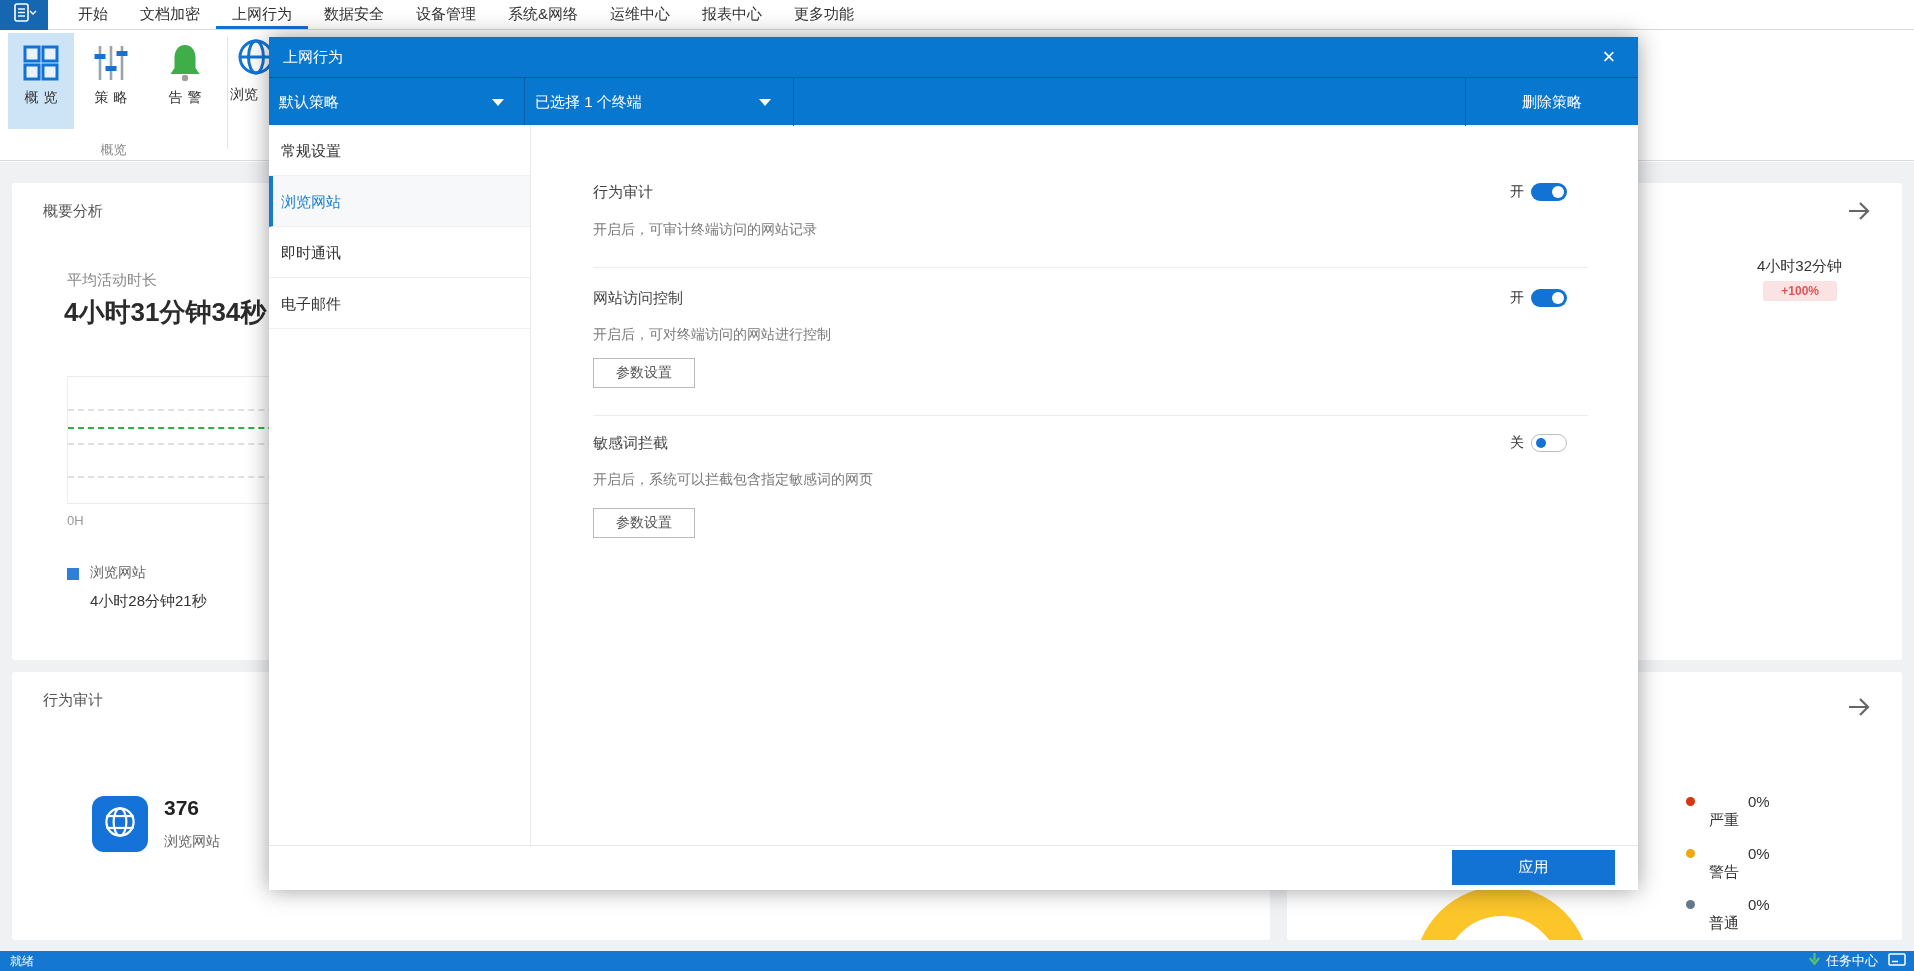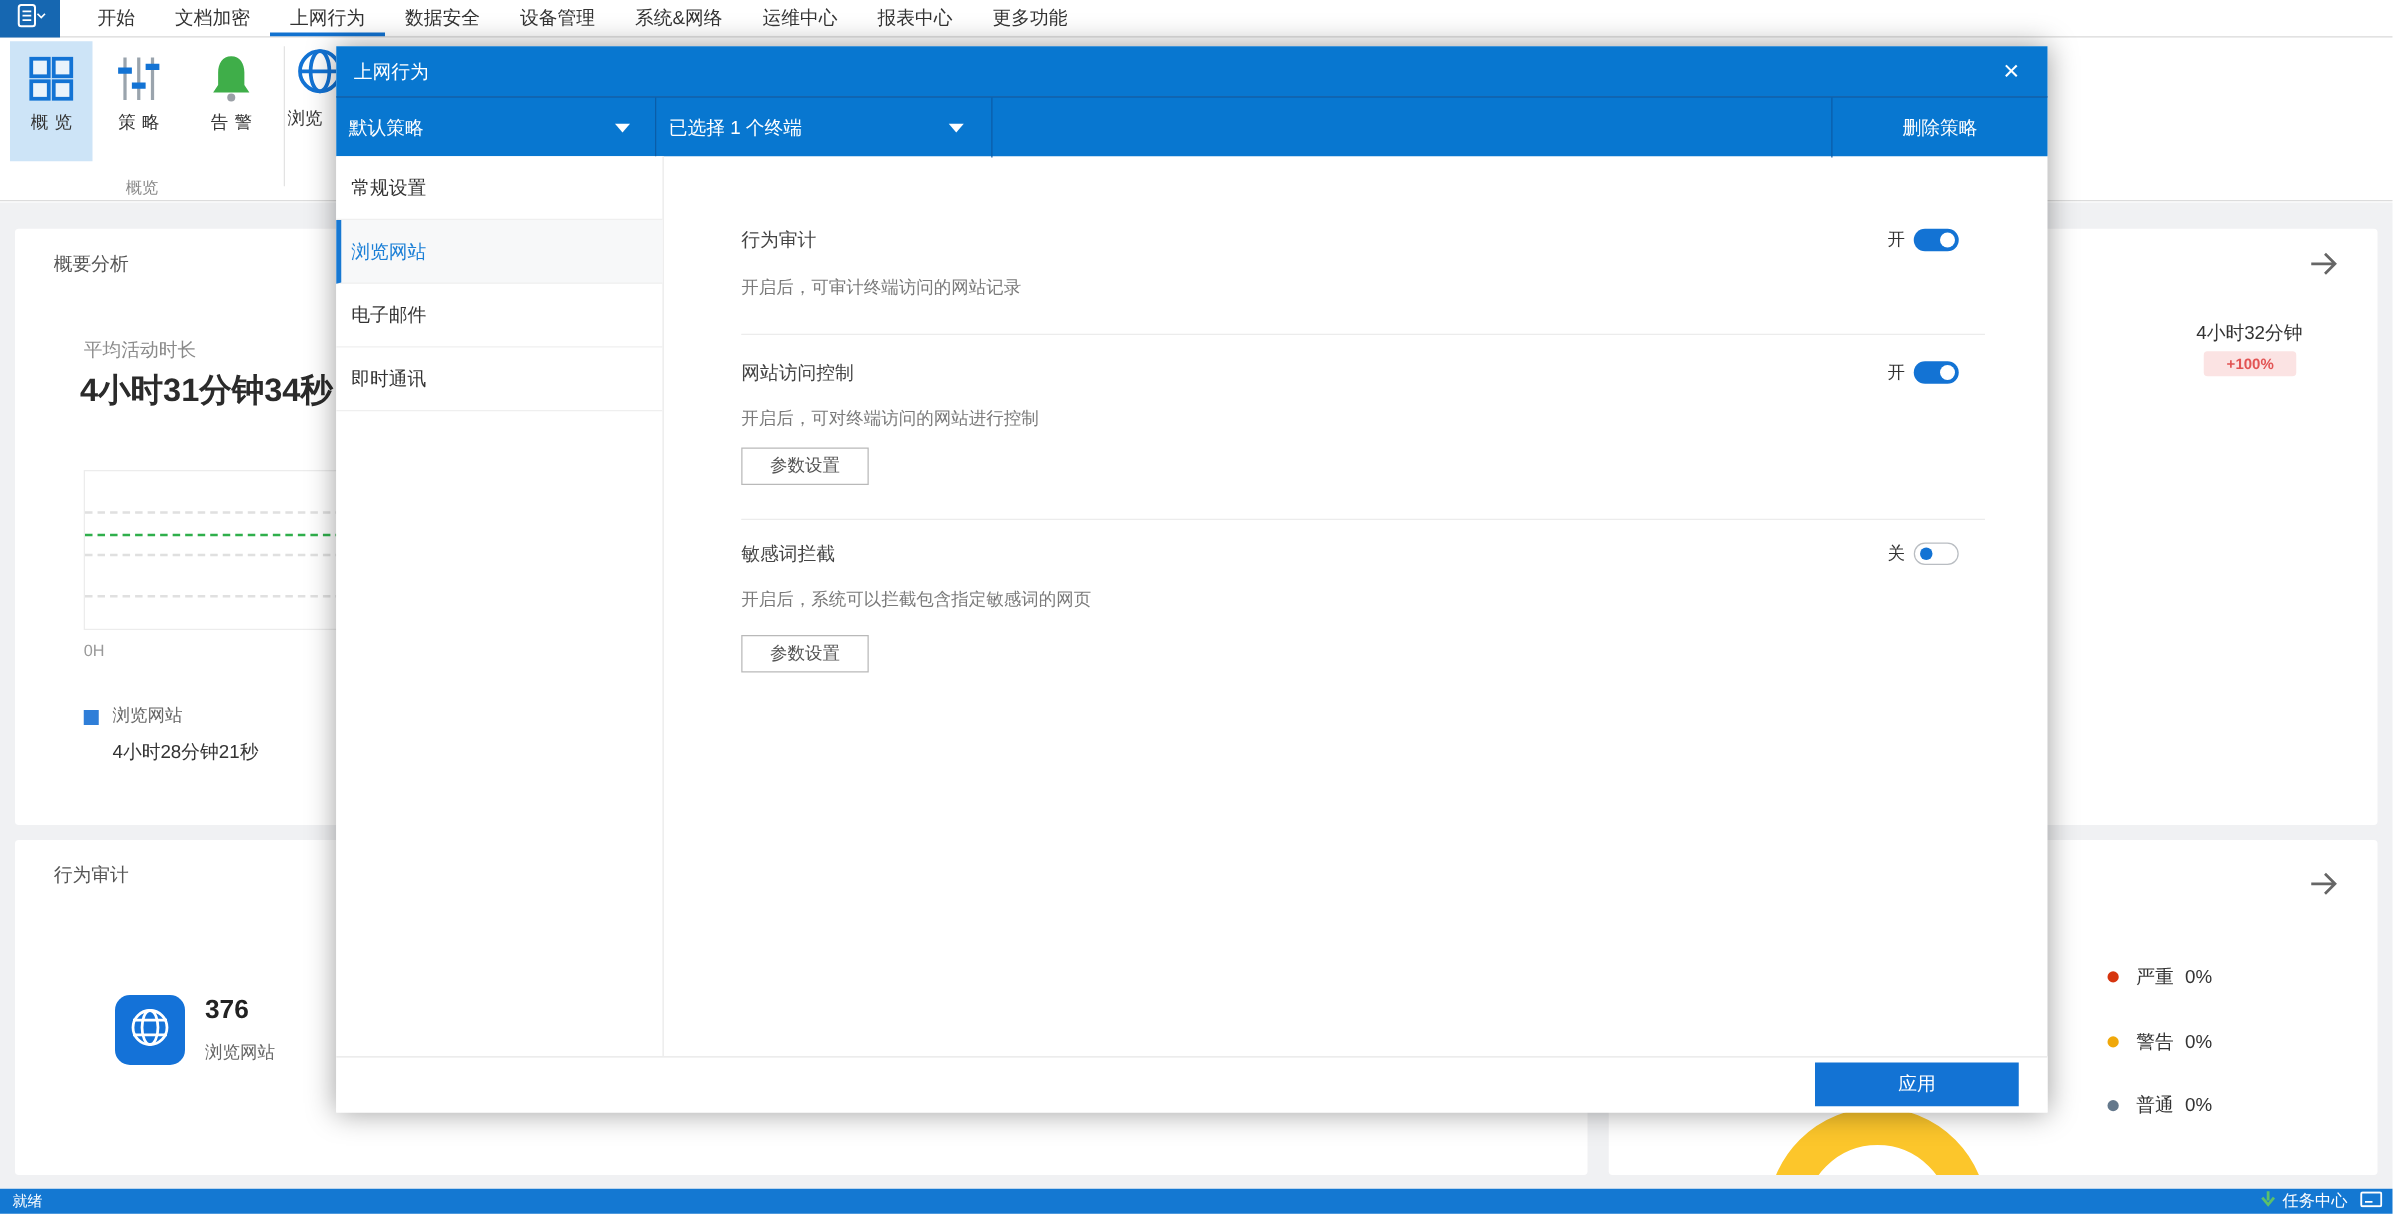--- a/index.html
+++ b/index.html
@@ -50,21 +50,21 @@
                 background:#1472d8; display:flex; align-items:center; justify-content:center; }
   .stat-value { position:absolute; left:152px; top:124px; font-size:21px; font-weight:bold; color:#222; }
   .stat-label { position:absolute; left:152px; top:161px; font-size:14px; color:#666; }
 
   .arrow-btn { position:absolute; right:30px; top:15px; width:26px; height:26px; }
   .rt-value { position:absolute; right:60px; top:74px; font-size:15px; color:#333; }
   .rt-badge { position:absolute; right:65px; top:98px; font-size:12px; font-weight:bold; color:#e25454;
               background:#fbe3e3; padding:3px 18px; border-radius:3px; }
   .sev-row { position:absolute; left:399px; display:flex; align-items:center; }
   .sev-dot { width:9px; height:9px; border-radius:50%; margin-right:14px; }
-  .sev-label { font-size:15px; color:#333; margin-right:9px; }
+  .sev-label { font-size:15px; color:#333; margin-right:9px;margin-top:39px; }
   .sev-value { font-size:15px; color:#333; }
   .donut-clip { position:absolute; left:115px; top:214px; width:200px; height:54px; overflow:hidden; }
   .donut-ring { width:176px; height:176px; margin-left:12px; border-radius:50%;
                 border:30px solid #fcc62b; }
 
   
   .statusbar { position:absolute; left:0; bottom:0; width:100%; height:20px; background:#1478d2;
                display:flex; align-items:center; color:#fff; font-size:12px; z-index:30; }
   .status-left { padding-left:10px; }
   .status-right { margin-left:auto; display:flex; align-items:center; padding-right:8px; }
@@ -277,22 +277,22 @@
         <span class="caret" style="right:22px;"></span>
       </div>
       <div class="tb-sep" style="left:524px;"></div>
       <div class="tb-sep" style="left:1196px;"></div>
       <div class="m-delete">删除策略</div>
     </div>
 
     <div class="m-sidebar">
       <div class="side-item">常规设置</div>
       <div class="side-item selected">浏览网站</div>
+      <div class="side-item">即时通讯</div>
       <div class="side-item">电子邮件</div>
-      <div class="side-item">即时通讯</div>
     </div>
 
     <div class="m-content">
 
       <div class="set-title" style="top:58px;">行为审计</div>
       <div class="toggle-wrap" style="top:58px;">
         <span class="toggle-label">开</span>
         <span class="switch" data-state="on"></span>
       </div>
       <div class="set-desc" style="top:96px;">开启后，可审计终端访问的网站记录</div>

